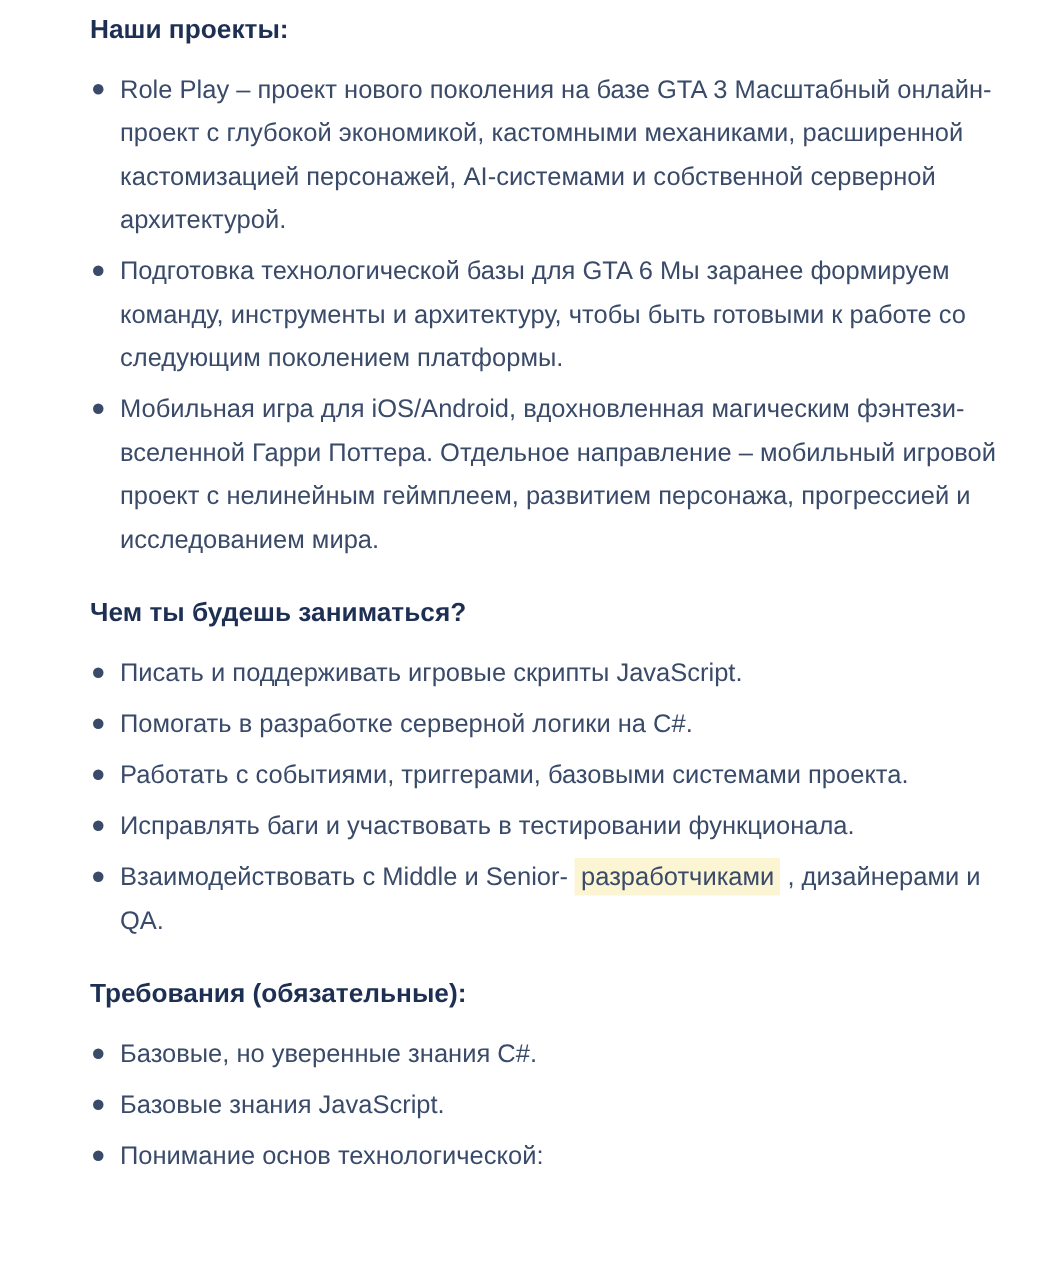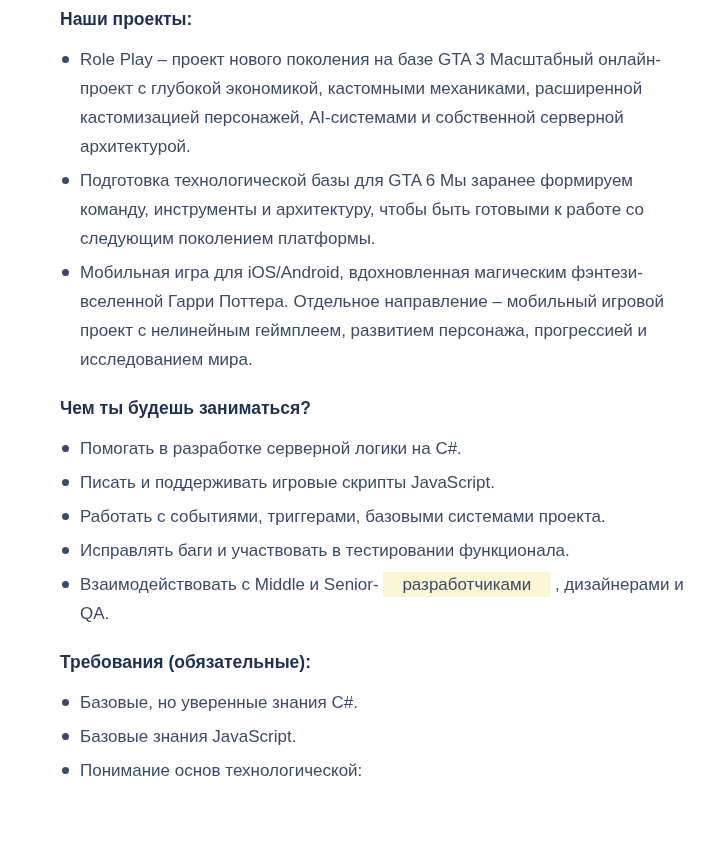--- a/index.html
+++ b/index.html
@@ -49,39 +49,39 @@
     left: 2px;
     top: 11px;
     width: 7px;
     height: 7px;
     border-radius: 50%;
     background: var(--text);
   }
   mark.hl {
     background: var(--highlight);
     color: inherit;
-    padding: 3px 19px;
+    padding: 3px 4px;
   }
 </style>
 </head>
 <body>
 
 <div class="doc">
 
   <h3 class="section-heading">Наши проекты:</h3>
   <ul class="bullet-list">
     <li>Role Play – проект нового поколения на базе GTA 3 Масштабный онлайн-проект с глубокой экономикой, кастомными механиками, расширенной кастомизацией персонажей, AI-системами и собственной серверной архитектурой.</li>
     <li>Подготовка технологической базы для GTA 6 Мы заранее формируем команду, инструменты и архитектуру, чтобы быть готовыми к работе со следующим поколением платформы.</li>
     <li>Мобильная игра для iOS/Android, вдохновленная магическим фэнтези-вселенной Гарри Поттера. Отдельное направление – мобильный игровой проект с нелинейным геймплеем, развитием персонажа, прогрессией и исследованием мира.</li>
   </ul>
 
   <h3 class="section-heading">Чем ты будешь заниматься?</h3>
   <ul class="bullet-list">
+    <li>Писать и поддерживать игровые скрипты JavaScript.</li>
     <li>Помогать в разработке серверной логики на C#.</li>
-    <li>Писать и поддерживать игровые скрипты JavaScript.</li>
     <li>Работать с событиями, триггерами, базовыми системами проекта.</li>
     <li>Исправлять баги и участвовать в тестировании функционала.</li>
     <li>
       <span>Взаимодействовать с Middle и Senior- </span><mark class="hl">разработчиками</mark><span> , дизайнерами и QA.</span>
     </li>
   </ul>
 
   <h3 class="section-heading">Требования (обязательные):</h3>
   <ul class="bullet-list">
     <li>Базовые, но уверенные знания C#.</li>

